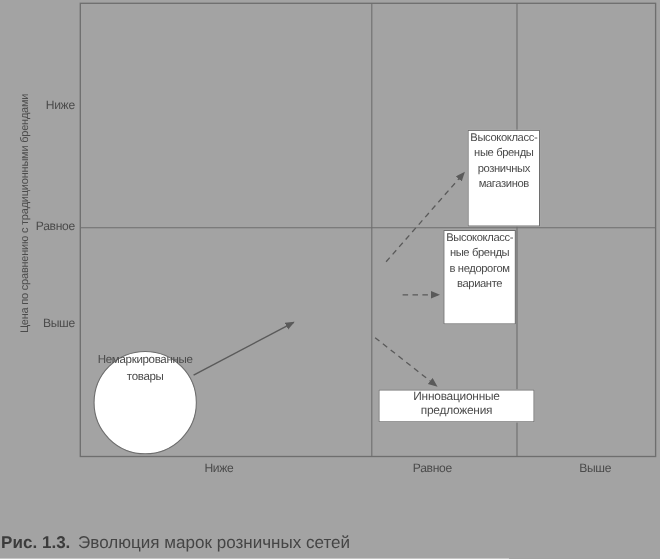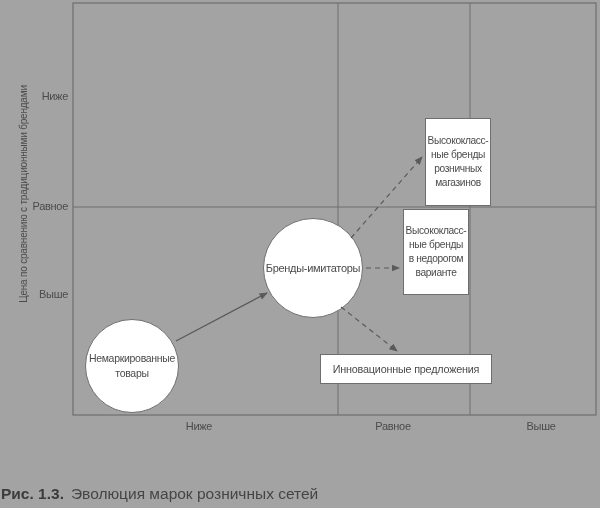--- a/index.html
+++ b/index.html
@@ -4,32 +4,32 @@
 <style>
   html,body{margin:0;padding:0;background:#ffffff;}
   #stage{
     position:relative;width:600px;height:508px;background:#a3a3a3;overflow:hidden;
     font-family:"Liberation Sans",sans-serif;color:#4b4b4b;
   }
   svg.layer{position:absolute;left:0;top:0;width:600px;height:508px;}
   #grid-layer{z-index:1;}
   #arrow-layer{z-index:3;pointer-events:none;}
   .node{position:absolute;z-index:2;background:#ffffff;border:1px solid #6e6e6e;
-    display:flex;align-items:center;justify-content:center;text-align:center;
+    display:flex;align-items:flex-start;justify-content:center;text-align:center;
     box-sizing:border-box;}
   .node .lbl{white-space:pre-line;color:#4b4b4b;}
   .circle{border-radius:50%;}
   #node-unbranded{left:85px;top:319px;width:94px;height:94px;}
   #node-unbranded .lbl{font-size:10.5px;line-height:15px;letter-spacing:-0.3px;}
   #node-imitators{left:263px;top:218px;width:100px;height:100px;}
   #node-imitators .lbl{font-size:11px;line-height:14px;letter-spacing:-0.3px;}
   #node-premium-store{left:425px;top:118px;width:66px;height:88px;}
   #node-premium-value{left:403px;top:209px;width:66px;height:86px;}
   #node-premium-store .lbl,#node-premium-value .lbl{font-size:10.2px;line-height:14px;letter-spacing:-0.35px;}
-  #node-innovative{left:320px;top:354px;width:172px;height:30px;}
+  #node-innovative{left:344px;top:354px;width:142px;height:30px;}
   #node-innovative .lbl{font-size:10.8px;letter-spacing:-0.2px;}
   .ytick{position:absolute;right:532px;width:60px;text-align:right;z-index:2;
     font-size:11px;letter-spacing:-0.3px;}
   #ytick-top{top:90px;}
   #ytick-mid{top:200px;}
   #ytick-bot{top:288px;}
   .xtick{position:absolute;top:420px;width:80px;text-align:center;z-index:2;
     font-size:11px;letter-spacing:-0.3px;}
   #xtick-left{left:159px;}
   #xtick-mid{left:353px;}
@@ -63,23 +63,20 @@
   <div class="ytick" id="ytick-bot">Выше</div>
 
   <div class="xtick" id="xtick-left">Ниже</div>
   <div class="xtick" id="xtick-mid">Равное</div>
   <div class="xtick" id="xtick-right">Выше</div>
 
   <div class="node circle" id="node-unbranded">
     <div class="lbl">Немаркированные
 товары</div>
   </div>
-  <div class="node circle" id="node-imitators">
-    <div class="lbl">Бренды-имитаторы</div>
-  </div>
   <div class="node" id="node-premium-store">
     <div class="lbl">Высококласс-
 ные бренды
 розничных
 магазинов</div>
   </div>
   <div class="node" id="node-premium-value">
     <div class="lbl">Высококласс-
 ные бренды
 в недорогом

